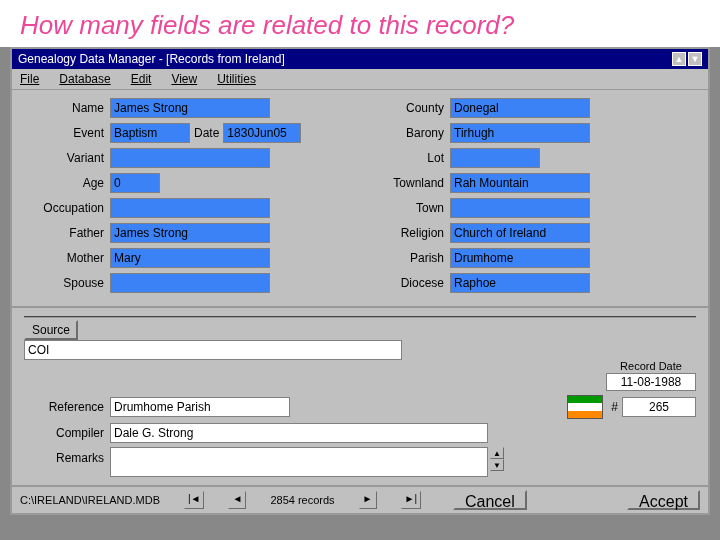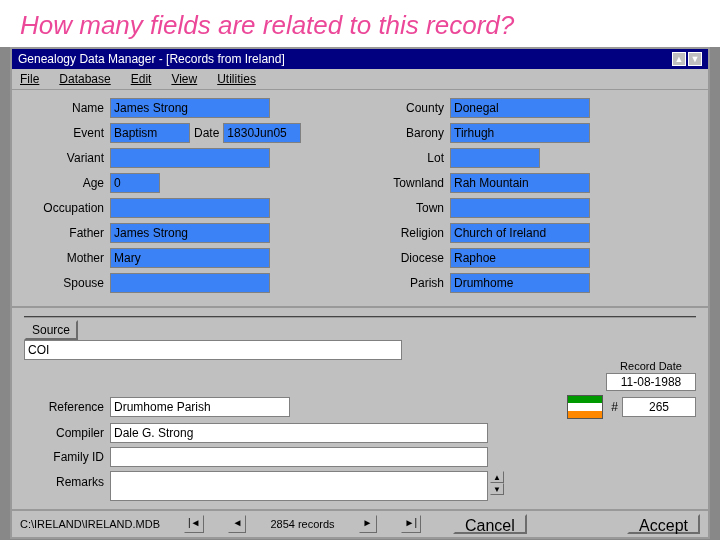--- a/index.html
+++ b/index.html
@@ -361,27 +361,27 @@
           <span class="right-label">Town</span>
           <input class="form-input" style="width: 140px;" type="text" value="">
         </div>
 
         <div class="form-row">
           <span class="right-label">Religion</span>
           <input class="form-input" style="width: 140px;" type="text" value="Church of Ireland">
         </div>
 
         <div class="form-row">
+          <span class="right-label">Parish</span>
+          <input class="form-input" style="width: 140px;" type="text" value="Drumhome">
+        </div>
+
+        <div class="form-row">
           <span class="right-label">Diocese</span>
           <input class="form-input" style="width: 140px;" type="text" value="Raphoe">
-        </div>
-
-        <div class="form-row">
-          <span class="right-label">Parish</span>
-          <input class="form-input" style="width: 140px;" type="text" value="Drumhome">
         </div>
       </div>
     </div>
   </div>
 
   <div class="bottom-section">
     <div class="divider-top"></div>
 
     <div class="bottom-row" style="align-items:flex-start;flex-direction:column;">
       <button class="source-btn">Source</button>
@@ -406,24 +406,20 @@
         <span class="hash-label">#</span>
         <input class="hash-input" type="text" value="265" style="">
       </div>
     </div>
 
     <div class="bottom-row">
       <span class="bottom-label">Compiler</span>
       <input class="bottom-input" style="width: 378px;" type="text" value="Dale G. Strong">
     </div>
 
-    <div class="bottom-row">
-      <span class="bottom-label">Family ID</span>
-      <input class="bottom-input" style="width: 378px;" type="text" value="">
-    </div>
 
     <div class="bottom-row" style="align-items:flex-start;">
       <span class="bottom-label" style="margin-top:4px;">Remarks</span>
       <textarea class="remarks-box" style="resize: none; border: 1px solid rgb(128, 128, 128); font-size: 12px; font-family: Arial;"></textarea>
       <div class="remarks-controls">
         <div class="scroll-btn">▲</div>
         <div class="scroll-btn">▼</div>
       </div>
     </div>
   </div>

